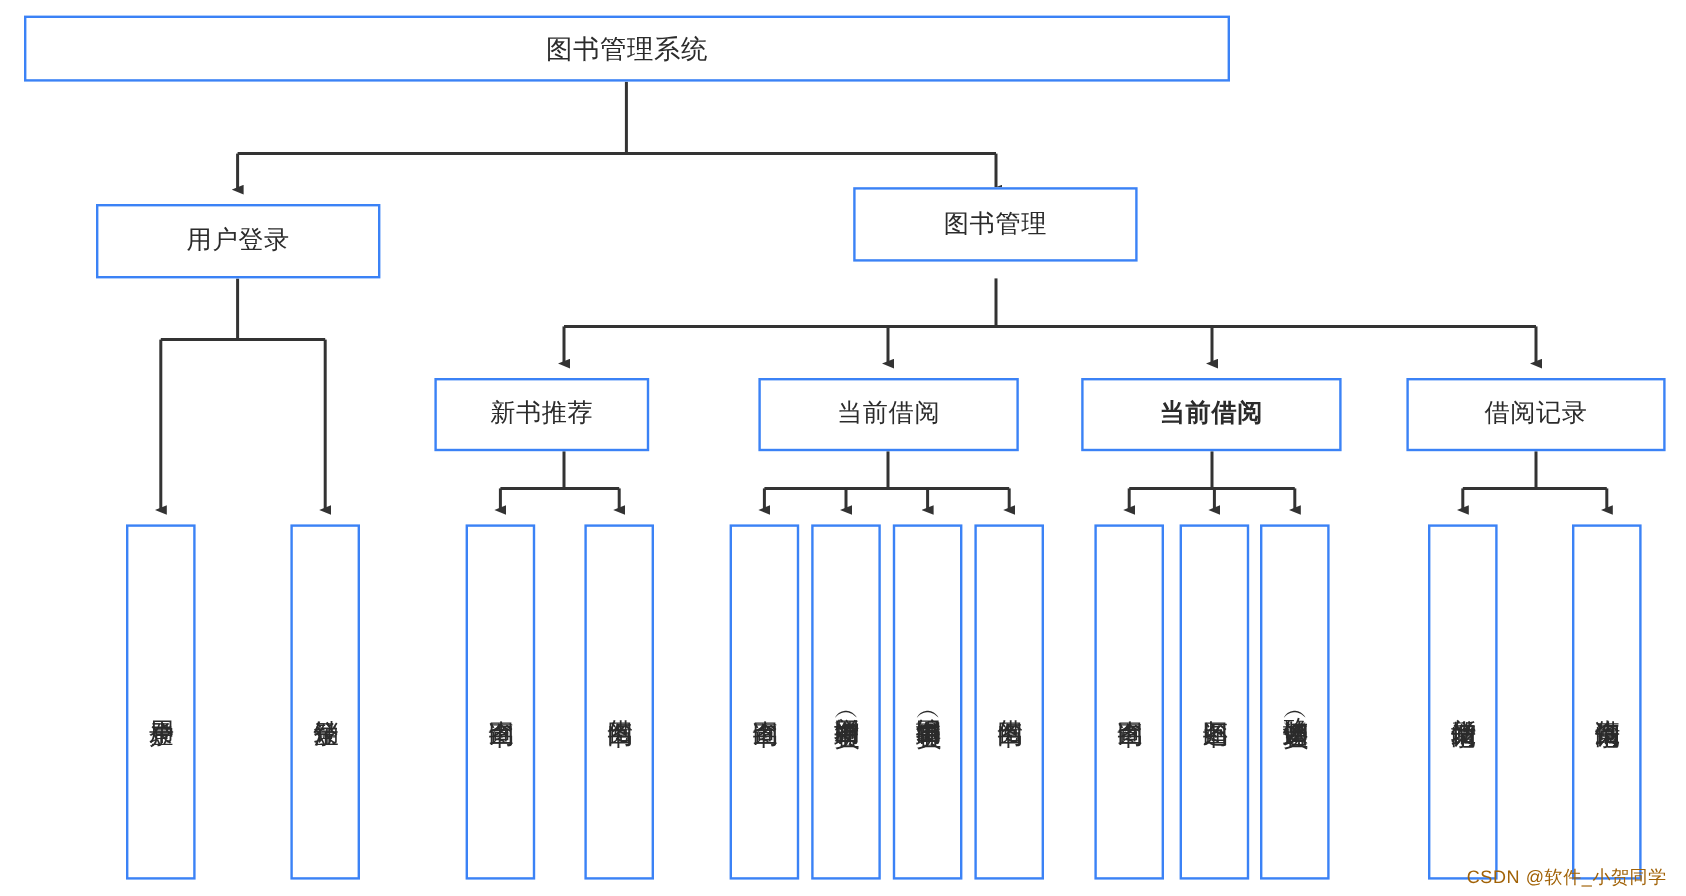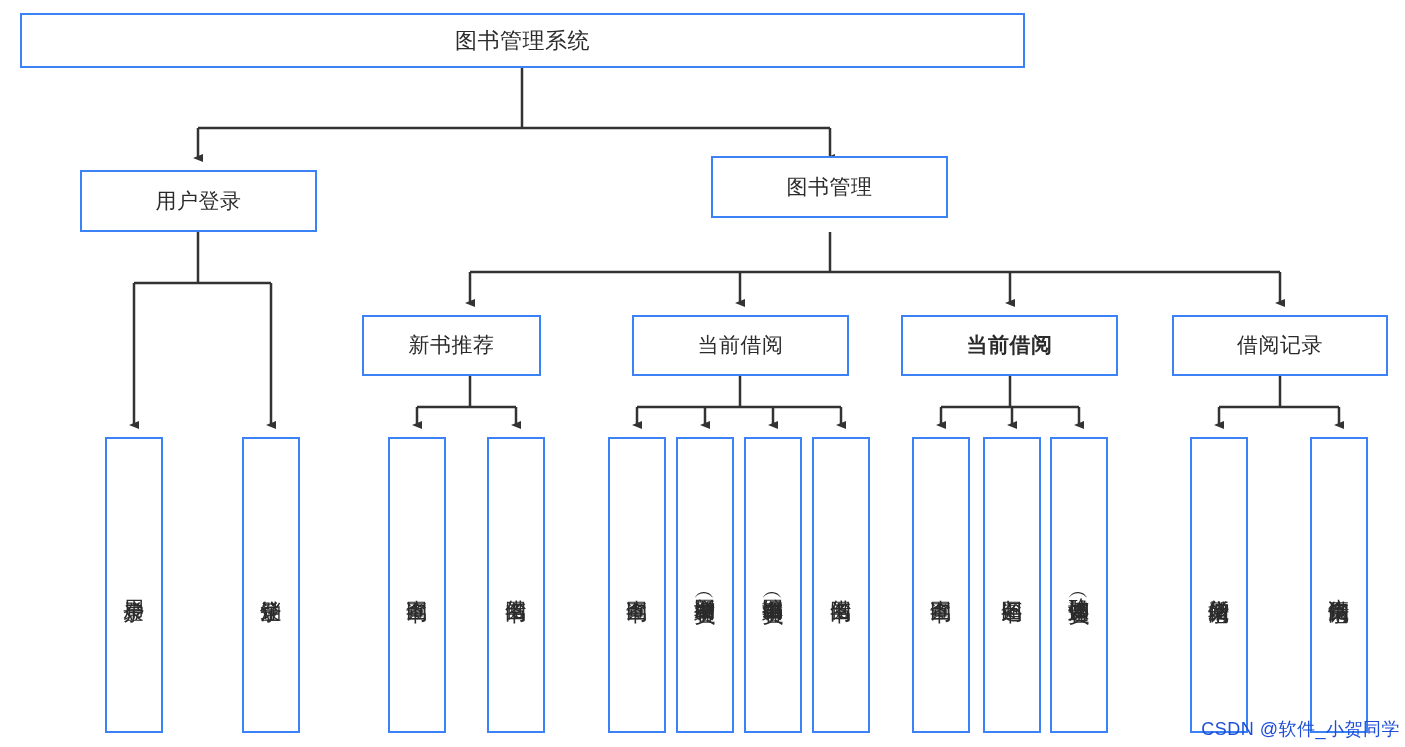--- a/index.html
+++ b/index.html
@@ -53,24 +53,24 @@
     writing-mode: vertical-rl;
     text-orientation: upright;
     font-size: 21px;
     line-height: 1.12;
     letter-spacing: 1px;
     white-space: nowrap;
   }
   #root-node .label { font-size: 22px; }
   .watermark {
     position: absolute;
-    right: 5px;
+    right: 16px;
     bottom: 6px;
-    font-size: 18px;
-    color: #1d4ed8;
+    font-size: 15px;
+    color: #a16207;
     white-space: nowrap;
     letter-spacing: 0.5px;
   }
 </style>
 </head>
 <body>
 
 <div id="canvas">
 
   <svg class="edges" viewBox="0 0 1405 747">

